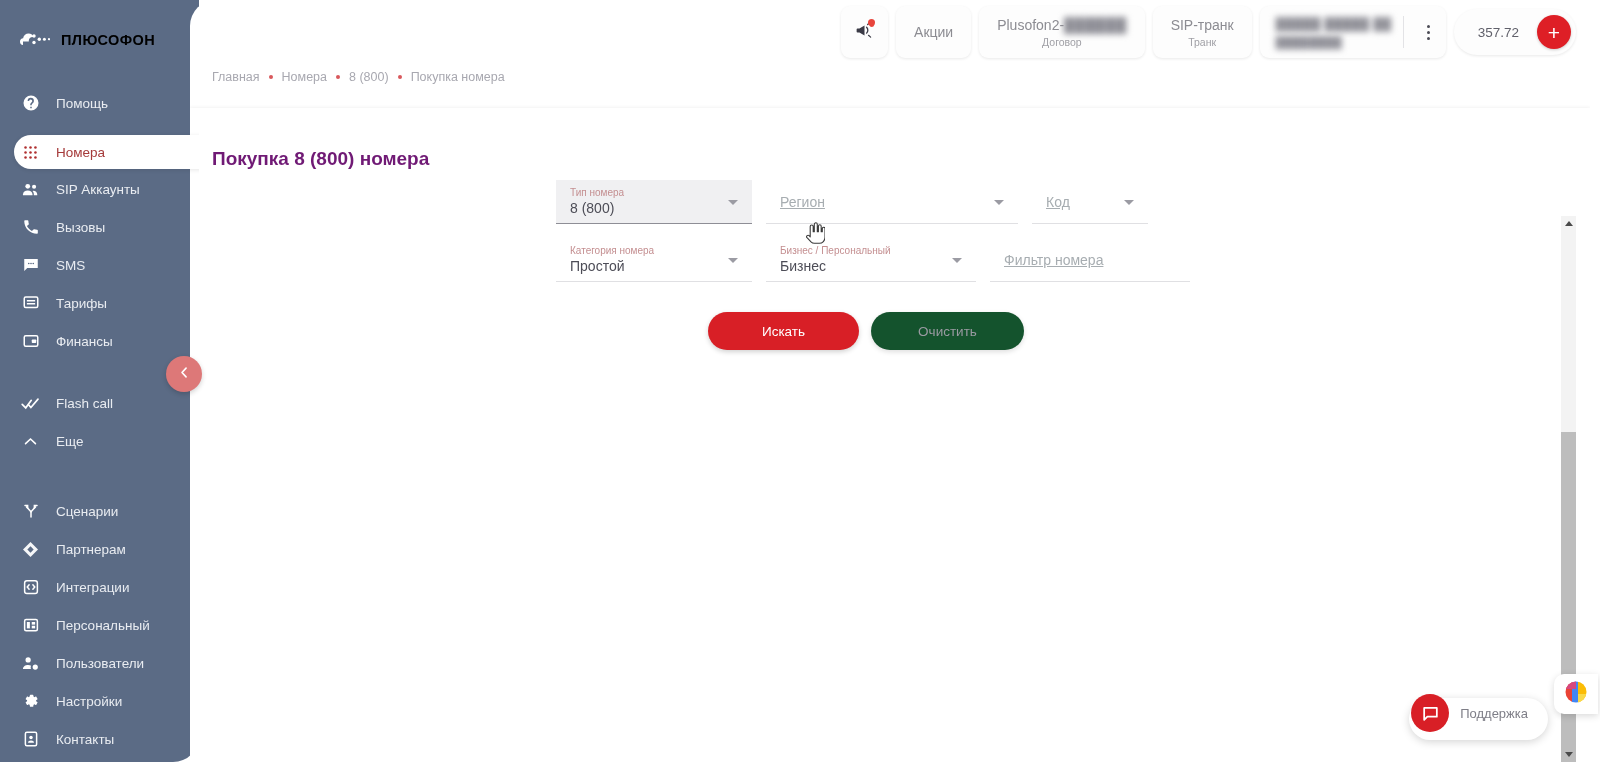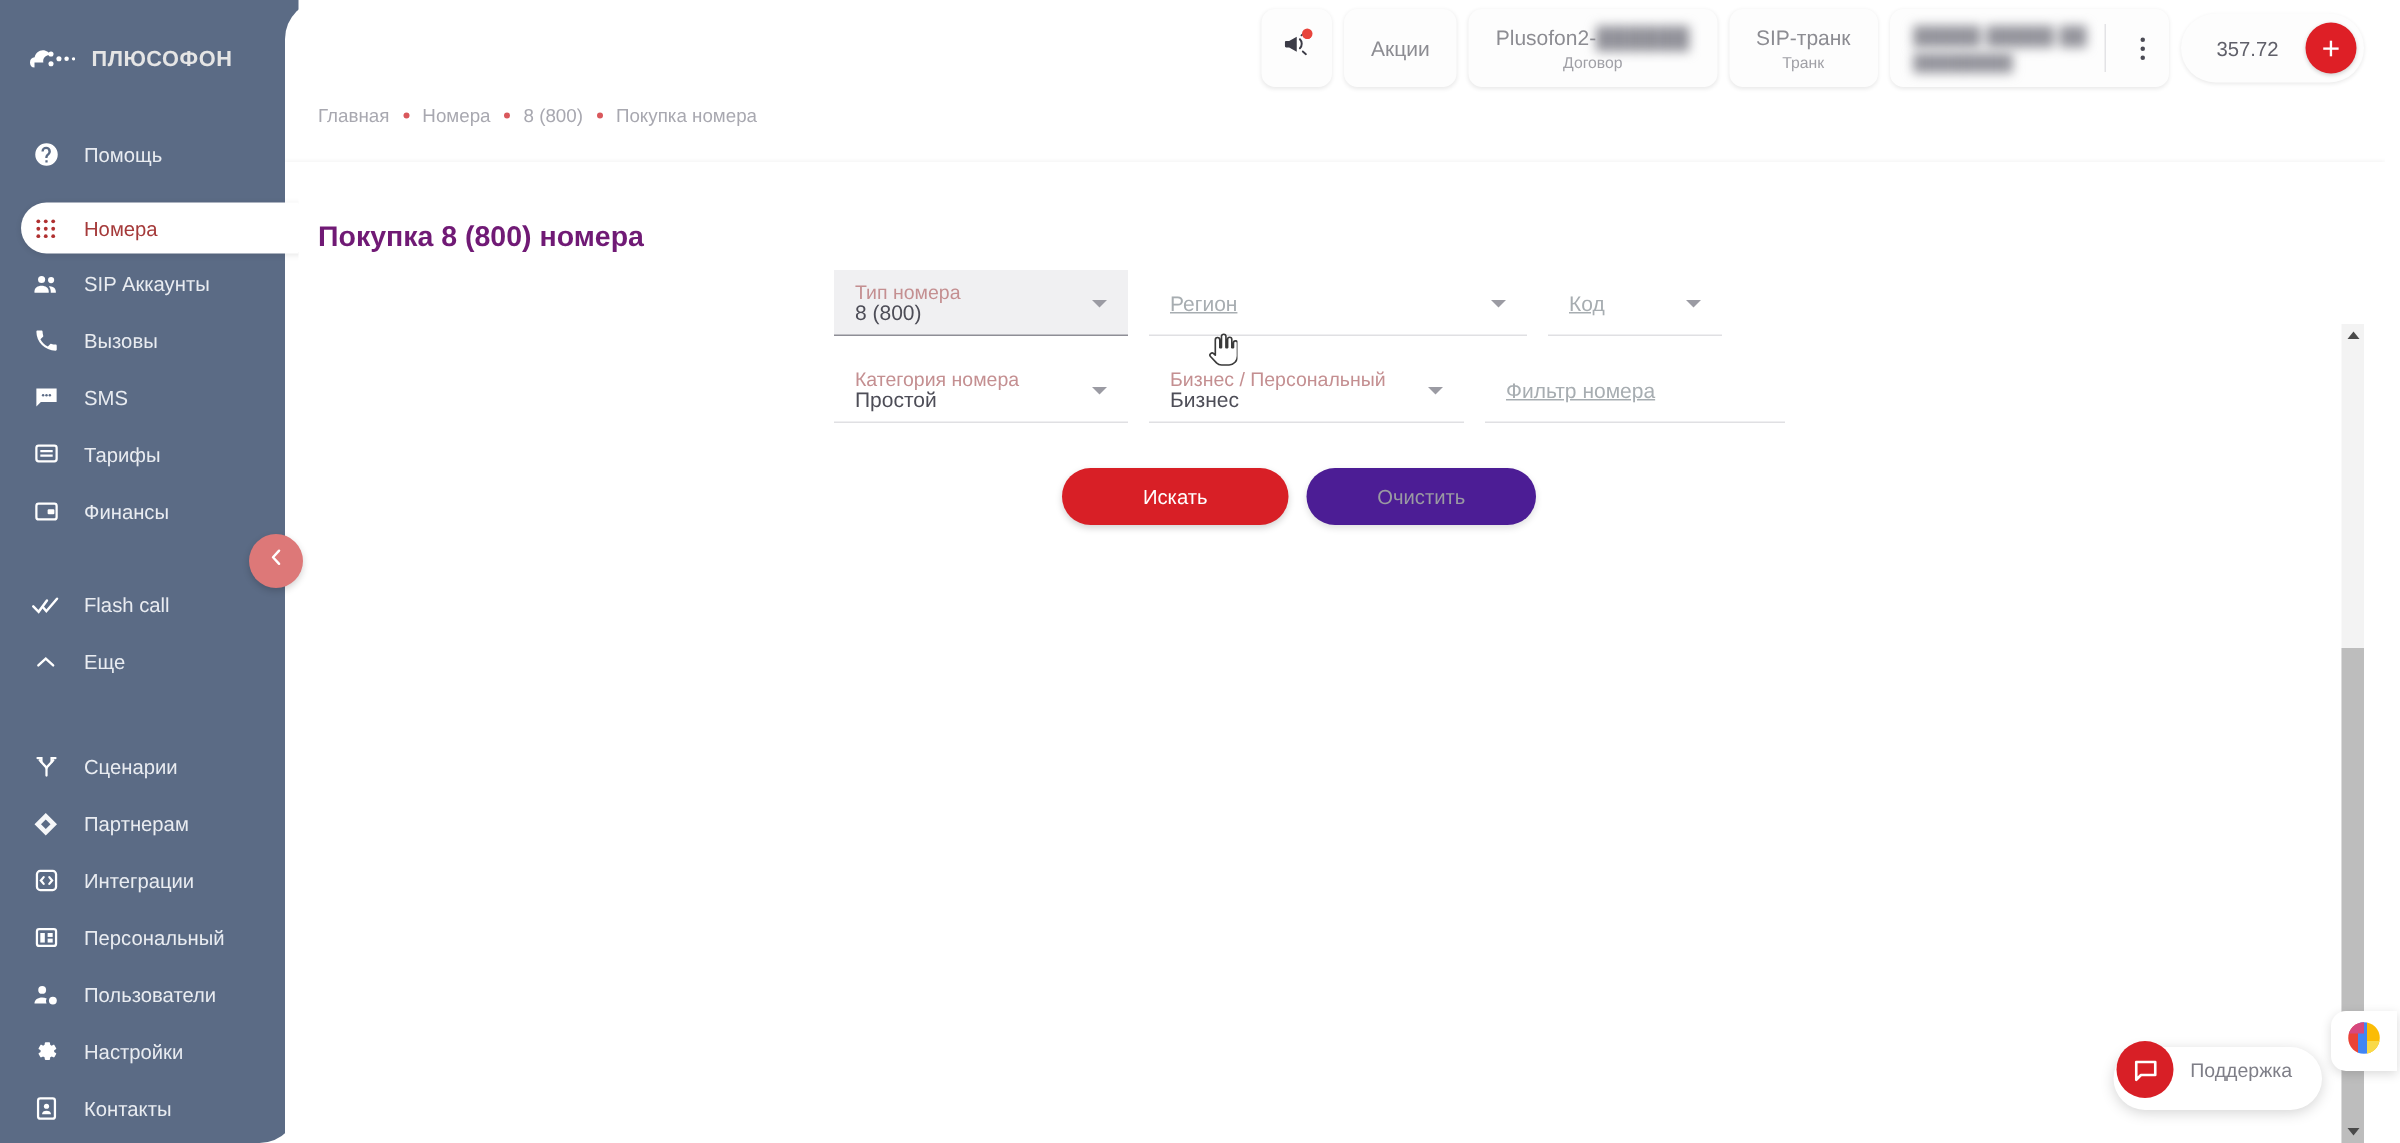--- a/index.html
+++ b/index.html
@@ -29,21 +29,21 @@
     display: flex; align-items: center;
     gap: 11px;
     padding: 19px 0 0 20px;
     height: 60px;
   }
   .brand-logo { width: 30px; height: 24px; position: relative; flex: 0 0 auto;}
   .brand-name {
     font-size: 14.5px;
     letter-spacing: 0.4px;
     font-weight: 700;
-    color: #e5e5e5;
+    color: #000000;
   }
   .nav { margin-top: 25px; }
   .nav-item {
     display: flex; align-items: center;
     height: 36px;
     padding-left: 21px;
     gap: 16px;
     color: #e9ecf1;
     font-size: 13.5px;
     margin-bottom: 2px;
@@ -201,21 +201,21 @@
   .form-row { display: flex; }
   .field {
     position: relative;
     border-bottom: 1px solid #e0e0e3;
     height: 44px;
     cursor: pointer;
   }
   .field .flabel {
     position: absolute;
     left: 14px; top: 7px;
-    font-size: 13px;
+    font-size: 10px;
     color: #c48f91;
     white-space: nowrap;
   }
   .field .fvalue {
     position: absolute;
     left: 14px; bottom: 7px;
     font-size: 14px;
     color: #4d4d57;
   }
   .field .fplaceholder {
@@ -261,21 +261,21 @@
     font-family: inherit;
   }
   .btn-primary {
     width: 151px;
     background: #d81f26;
     color: #ffffff;
     box-shadow: 0 2px 5px rgba(0,0,0,0.18);
   }
   .btn-secondary {
     width: 153px;
-    background: #4c1d95;
+    background: #14532d;
     color: #9a9aa2;
     box-shadow: 0 2px 5px rgba(0,0,0,0.13);
   }
 
   
   #cursor {
     position: absolute;
     left: 615px; top: 221px;
     width: 20px; height: 24px;
     pointer-events: none;

